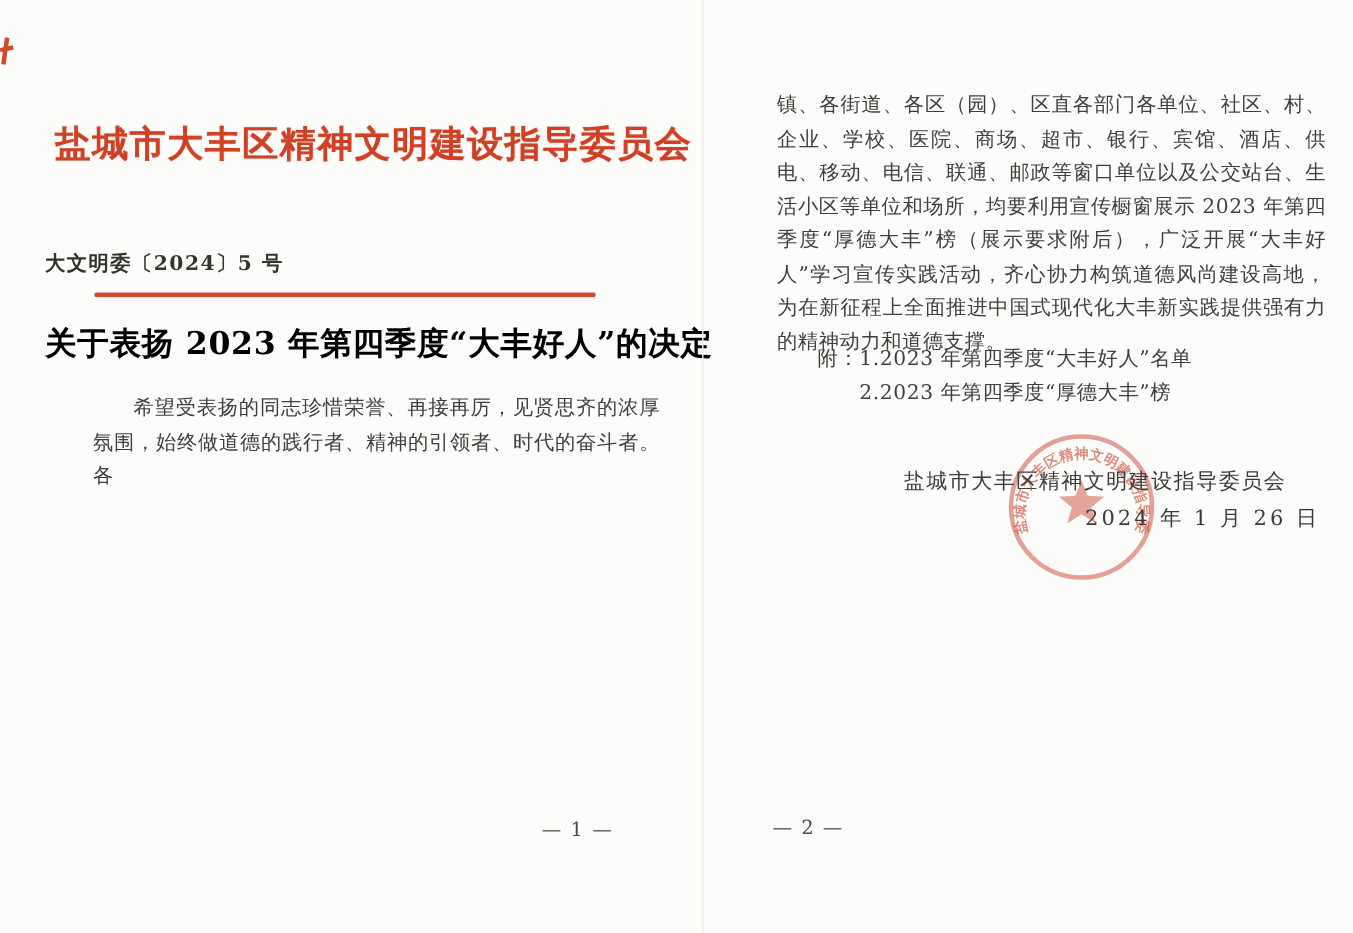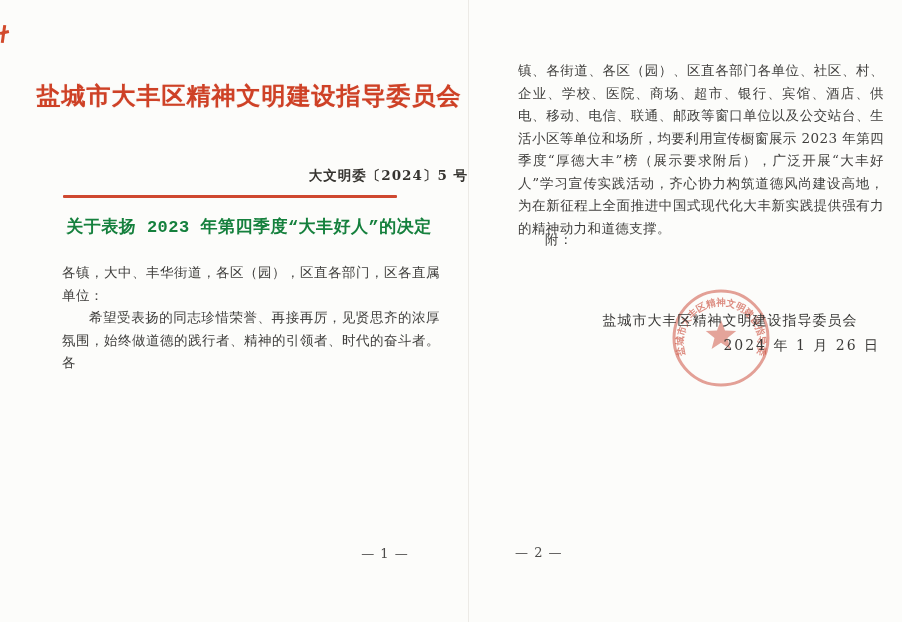--- a/index.html
+++ b/index.html
@@ -43,37 +43,36 @@
     text-align: center;
     color: #ce4126;
     font-size: 24px; font-weight: 700; letter-spacing: 1px;
     font-family: "DejaVu Serif", serif;
     text-shadow: 0 0 1px rgba(206,65,38,.35);
     white-space: nowrap;
   }
 
   .doc-number {
     position: absolute; top: 167px; left: 0; width: 100%;
-    text-align: right;
+    text-align: left;
     font-size: 13.5px; font-weight: 700; color: #35332f;
     letter-spacing: 1px;
   }
 
   .red-rule {
     position: absolute; left: 33px; top: 195px; width: 334px; height: 3px;
     background: #cf4830; border-radius: 1px;
   }
 
   .doc-title {
     position: absolute; top: 215px; left: 0; width: 100%;
     text-align: center;
-    font-size: 17px; font-weight: 700; color: #15803d;
+    font-size: 21px; font-weight: 700; color: #000000;
     letter-spacing: 0.5px;
     white-space: nowrap;
-    font-family: Liberation Mono, monospace;
   }
 
   .body1 {
     position: absolute; left: 32px; top: 261px; width: 378px;
   }
   .body1 p, .body2 {
     font-size: 13.5px; line-height: 22.5px;
     text-align: justify; text-justify: inter-ideograph;
     letter-spacing: 0.4px;
     color: #3f3e3c;
@@ -131,34 +130,37 @@
   <div class="page page1">
     <div class="org-header">盐城市大丰区精神文明建设指导委员会</div>
 
     <div class="doc-number">大文明委〔2024〕5 号</div>
 
     <div class="red-rule"></div>
 
     <div class="doc-title">关于表扬 2023 年第四季度“大丰好人”的决定</div>
 
     <div class="body1">
-      <p class="salutation">各镇，大中、丰华街道，各区（园），区直各部门，区各直属单位：</p>
       <p class="indent">希望受表扬的同志珍惜荣誉、再接再厉，见贤思齐的浓厚氛围，始终做道德的践行者、精神的引领者、时代的奋斗者。各</p>
     </div>
 
     <div class="pn pn1">— 1 —</div>
   </div>
 
   <div class="seam"></div>
 
   <div class="page page2">
     <p class="body2">镇、各街道、各区（园）、区直各部门各单位、社区、村、企业、学校、医院、商场、超市、银行、宾馆、酒店、供电、移动、电信、联通、邮政等窗口单位以及公交站台、生活小区等单位和场所，均要利用宣传橱窗展示 2023 年第四季度“厚德大丰”榜（展示要求附后），广泛开展“大丰好人”学习宣传实践活动，齐心协力构筑道德风尚建设高地，为在新征程上全面推进中国式现代化大丰新实践提供强有力的精神动力和道德支撑。</p>
 
     <div class="attachments">
       <span class="att-label">附：</span>
+      <div class="att-items">
+        <div>1.2023 年第四季度“大丰好人”名单</div>
+        <div>2.2023 年第四季度“厚德大丰”榜</div>
+      </div>
     </div>
 
     <svg class="seal" width="122" height="122" viewBox="0 0 122 122">
       <circle cx="61" cy="61" r="47" fill="none" stroke="rgba(201,66,48,0.55)" stroke-width="3"></circle>
       <polygon points="61,43 65,53.5 76.2,54.1 67.5,61.1 70.4,71.9 61,65.8 51.6,71.9 54.5,61.1 45.8,54.1 57,53.5" fill="rgba(203,72,56,0.55)"></polygon>
       <path id="sealArc" d="M 25.5,80 A 38,38 0 1 1 96.5,80" fill="none"></path>
       <text font-size="9.5" letter-spacing="0">
         <textPath href="#sealArc" startOffset="2">盐城市大丰区精神文明建设指导委员会</textPath>
       </text>
     </svg>

